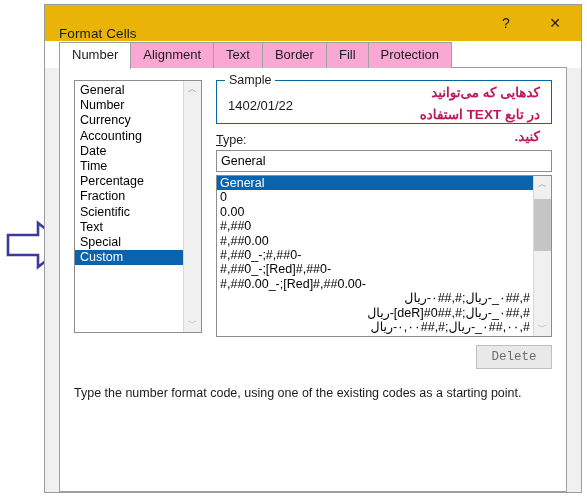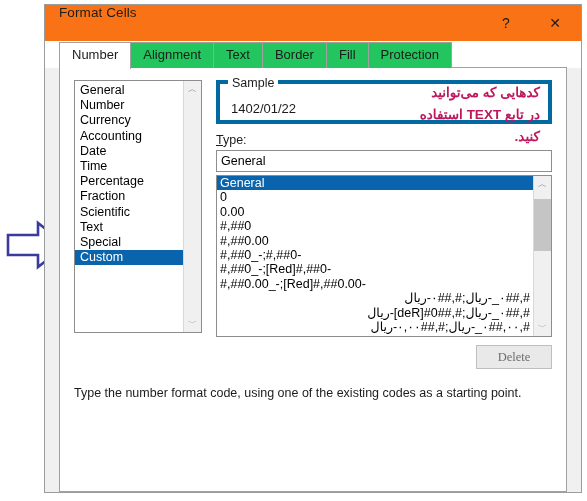--- a/index.html
+++ b/index.html
@@ -33,23 +33,23 @@
     height: 489px;
     background: #f0f0f0;
     border: 1px solid #999da0;
     box-sizing: border-box;
     display: flex;
     flex-direction: column;
   }
 
   .titlebar {
     height: 36px;
-    background: #f97316;
-    display: flex;
-    align-items: flex-start;
+    background: #eab308;
+    display: flex;
+    align-items: flex-end;
     flex: 0 0 auto;
     position: relative;
   }
   .title-text {
     font-size: 13.5px;
     color: #1c1c1c;
     padding-left: 14px;
     letter-spacing: .1px;
   }
   .title-buttons {
@@ -88,21 +88,21 @@
     bottom: 0;
     height: 1px;
     background: #a0a0a0;
   }
   .tab {
     font-size: 13px;
     color: #1c1c1c;
     padding: 4px 12px 5px 12px;
     border: 1px solid #a0a0a0;
     border-bottom: none;
-    background: #22c55e;
+    background: #f9a8d4;
     margin-right: -1px;
     position: relative;
     z-index: 1;
     cursor: default;
     line-height: 16px;
   }
   .tab.active {
     background: #ffffff;
     z-index: 3;
     padding-bottom: 6px;
@@ -187,21 +187,21 @@
   .sb-track { flex: 1 1 auto; position: relative; }
   .sb-thumb {
     position: absolute;
     left: 0; right: 0;
     background: #c5c5c5;
     cursor: default;
   }
 
   
   .groupbox {
-    border: 4px solid #0369a1;
+    border: 1px solid #0369a1;
     position: relative;
     height: 44px;
     box-sizing: border-box;
     margin-bottom: 9px;
   }
   .groupbox-title {
     position: absolute;
     top: -8px;
     left: 8px;
     background: #ffffff;
@@ -266,21 +266,21 @@
     z-index: 5;
   }
 
   
   .delete-row {
     display: flex;
     justify-content: flex-end;
     margin-top: 8px;
   }
   .btn {
-    font-family: Liberation Serif, serif;
+    font-family: Liberation Mono, monospace;
     font-size: 12.5px;
     background: #e1e1e1;
     border: 1px solid #adadad;
     color: #1c1c1c;
     height: 24px;
     min-width: 76px;
     padding: 0 10px;
     box-sizing: border-box;
     cursor: default;
     line-height: 22px;

